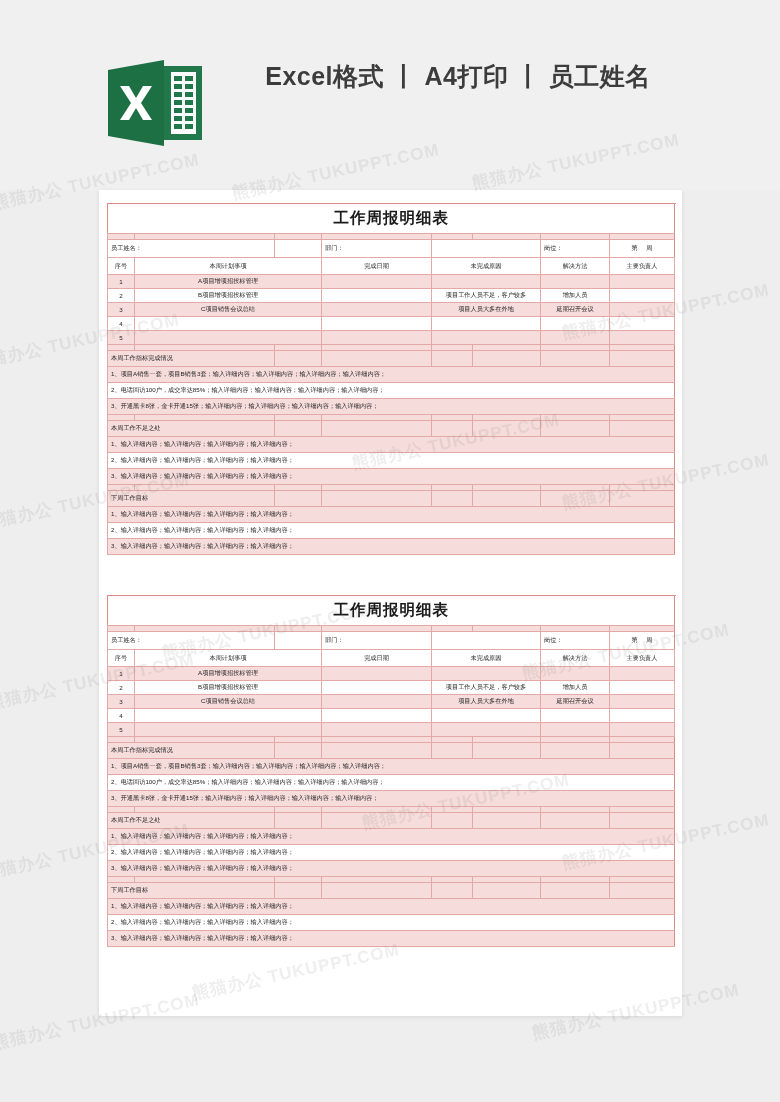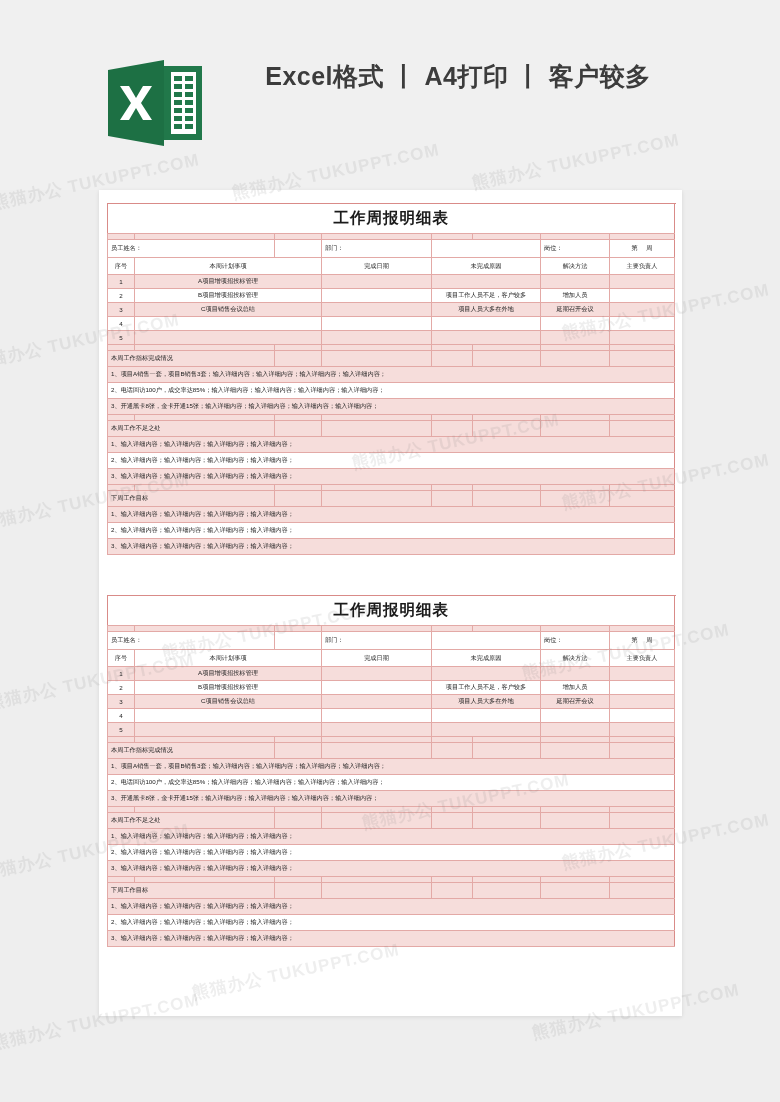--- a/index.html
+++ b/index.html
@@ -161,21 +161,21 @@
         <rect x="66" y="26" width="19" height="5" fill="#21784A"></rect>
         <rect x="66" y="34" width="19" height="5" fill="#21784A"></rect>
         <rect x="66" y="42" width="19" height="5" fill="#21784A"></rect>
         <rect x="66" y="50" width="19" height="5" fill="#21784A"></rect>
         <rect x="66" y="58" width="19" height="5" fill="#21784A"></rect>
         <rect x="66" y="66" width="19" height="5" fill="#21784A"></rect>
         <rect x="74" y="14" width="3" height="62" fill="#ffffff"></rect>
       </svg>
     </div>
     <div class="titles">
-      <div class="sub-title">Excel格式 丨 A4打印 丨 客户较多</div>
+      <div class="sub-title">Excel格式 丨 A4打印 丨 员工姓名</div>
     </div>
   </div>
 
   <div class="card">
 
     <table class="sheet">
       <colgroup>
         <col style="width:27px">
           <col style="width:140px">
           <col style="width:47px">

